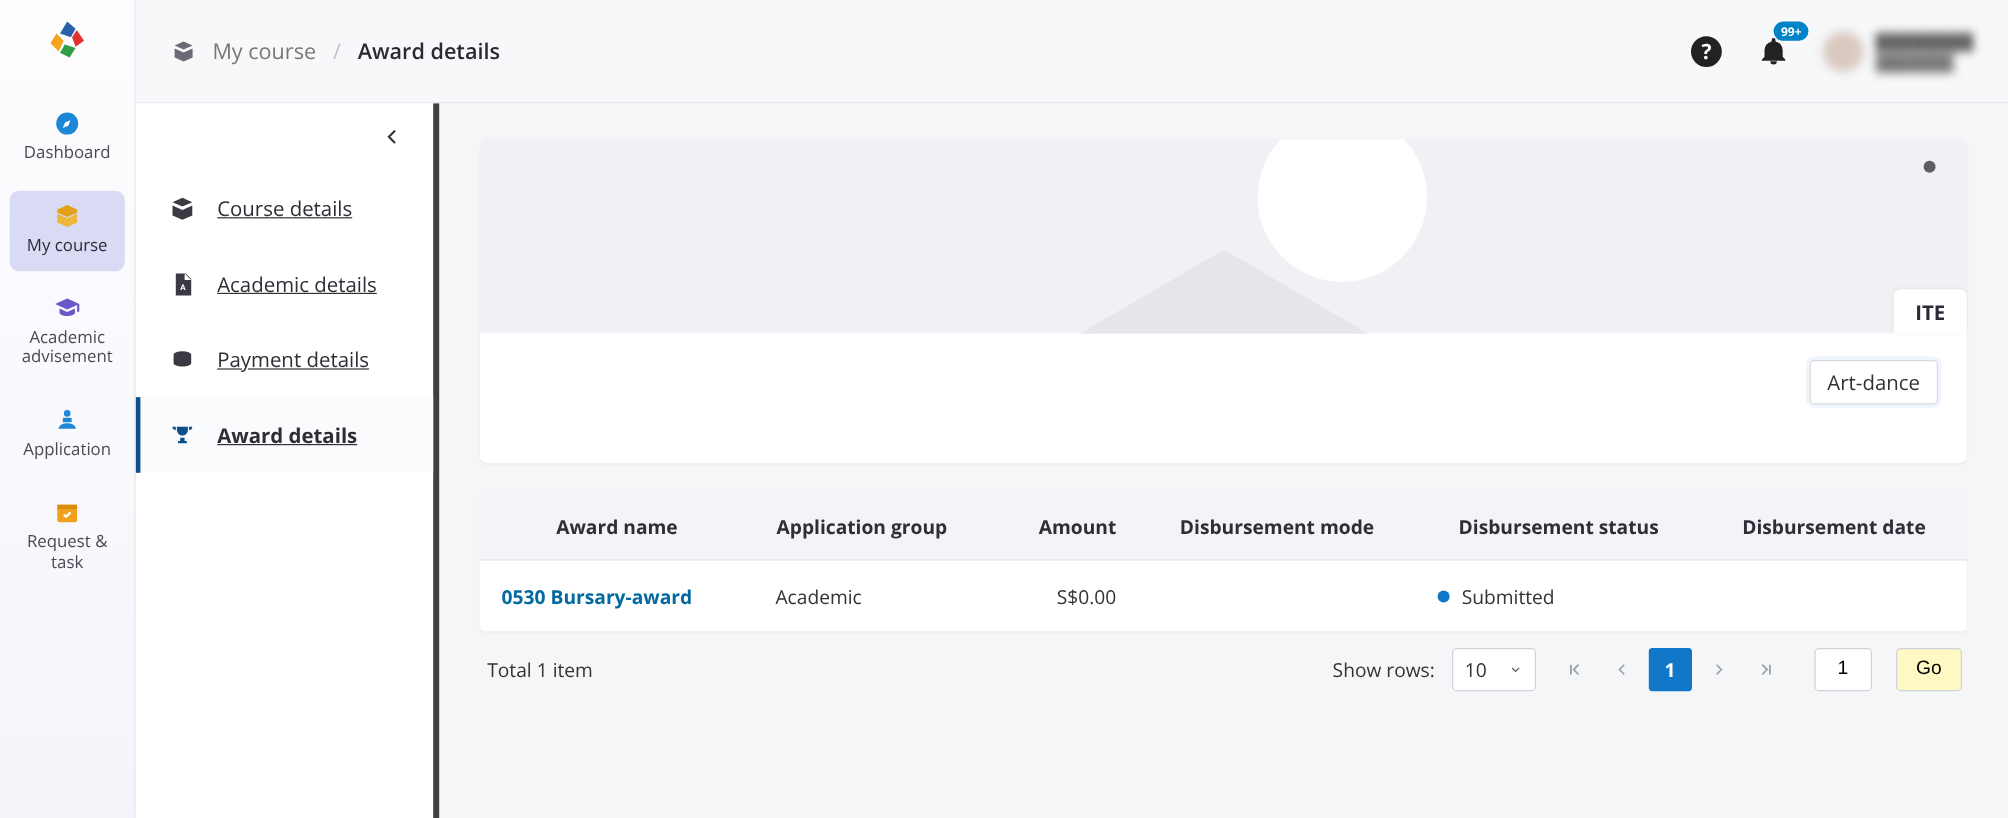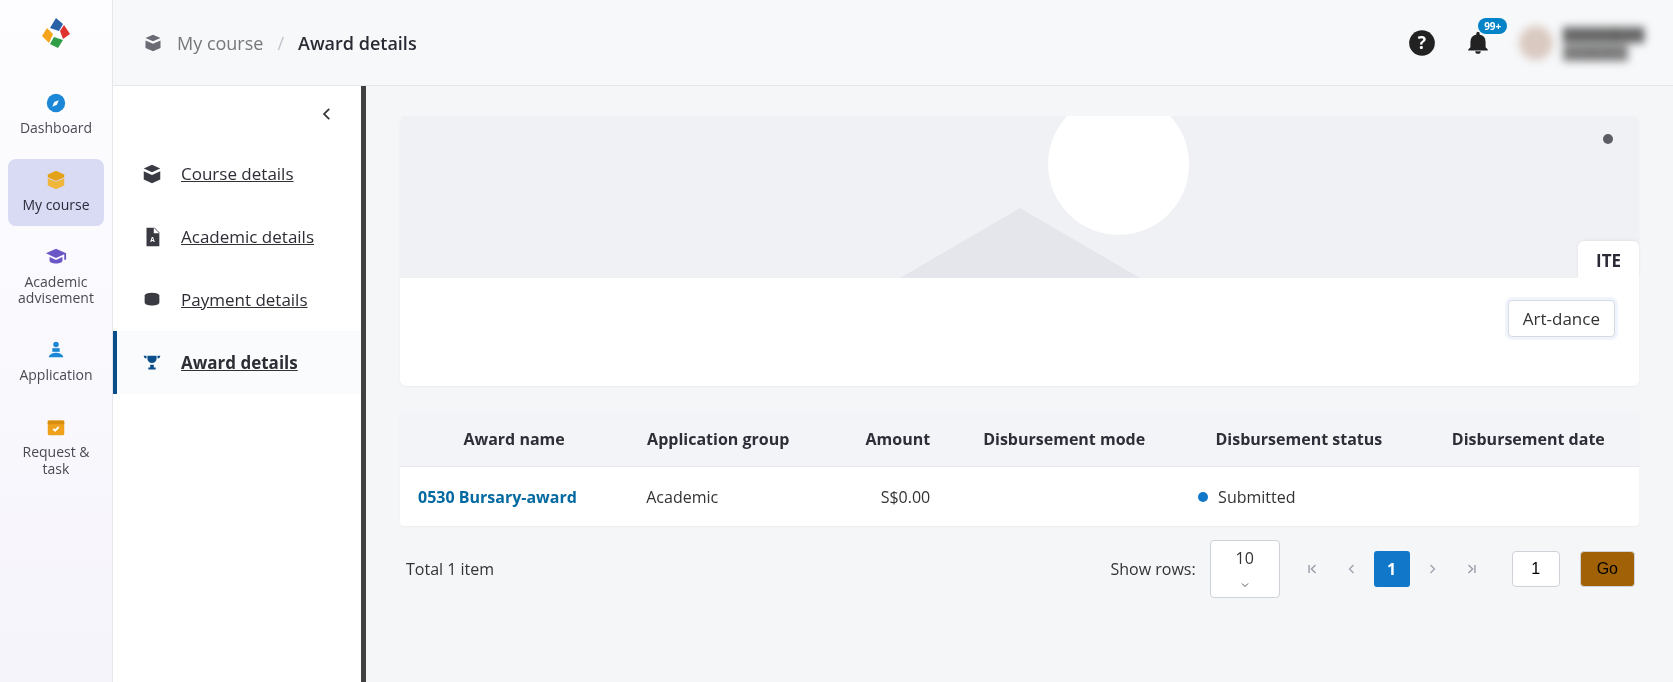--- a/index.html
+++ b/index.html
@@ -160,35 +160,35 @@
   .status-dot { width:10px; height:10px; border-radius:50%; background:#1177c8; display:inline-block; }
 
   .table-footer {
     display:flex; align-items:center; padding:14px 4px 6px; gap:14px;
     font-size:16px; color:#333;
   }
   .tf-total { margin-right:auto; padding-left:2px; }
   .rows-select {
     border:1px solid #cfd2d8; border-radius:4px; background:#fff;
     padding:6px 10px; display:inline-flex; align-items:center; gap:10px;
-    cursor:pointer; min-width:70px; justify-content:space-between;flex-direction:column;
+    cursor:pointer; min-width:70px; justify-content:space-between;
   }
   .pager { display:flex; align-items:center; gap:4px; }
   .pg-btn {
     width:36px; height:36px; display:flex; align-items:center; justify-content:center;
     color:#9aa0ab; cursor:pointer; border-radius:3px; font-size:16px;
   }
   .pg-btn.current { background:#1177c8; color:#fff; font-weight:700; }
   .page-input {
     width:48px; height:36px; border:1px solid #cfd2d8; border-radius:4px;
     text-align:center; font-size:16px; margin-left:8px;
   }
   .go-btn {
     height:36px; padding:0 16px; border:1px solid #cfd2d8; border-radius:4px;
-    background:#a16207; cursor:pointer; font-size:16px; margin-left:6px;
+    background:#fef9c3; cursor:pointer; font-size:16px; margin-left:6px;
   }
 </style>
 </head>
 <body>
 
 <div class="app">
 
   <nav class="primary-nav">
     <div class="logo">
       <svg viewBox="0 0 40 40">

